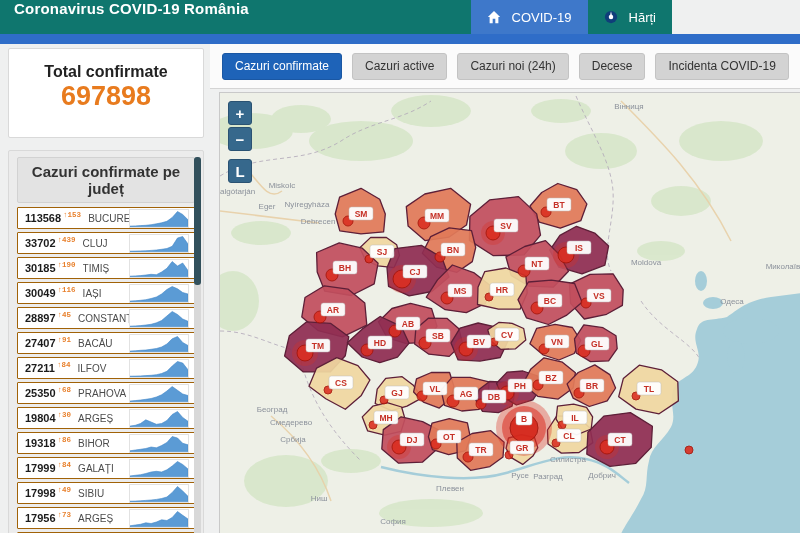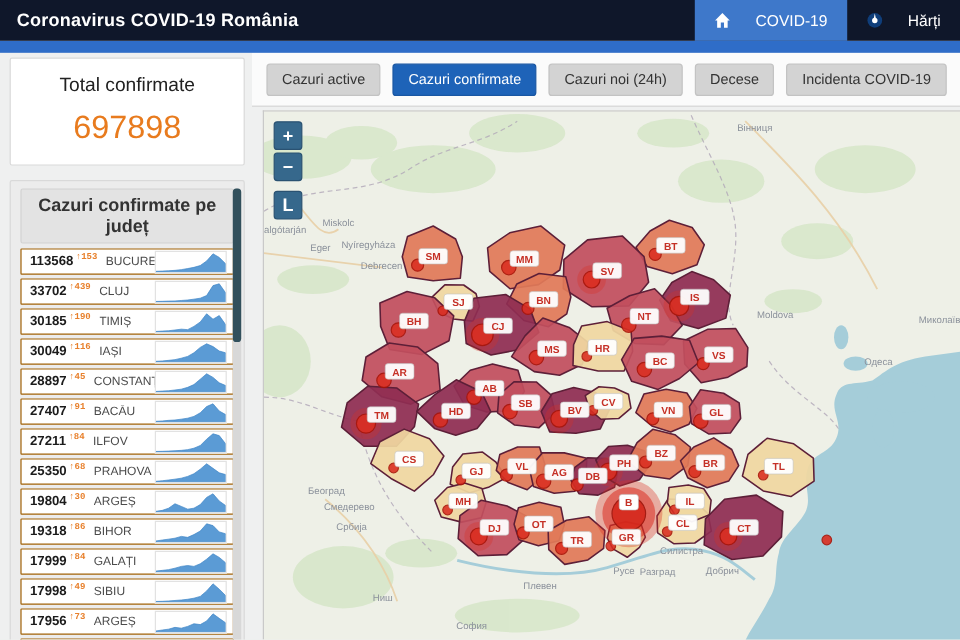--- a/index.html
+++ b/index.html
@@ -1,34 +1,34 @@
 <!DOCTYPE html>
 <html><head>
 <meta charset="utf-8">
 <style>
   * { margin:0; padding:0; box-sizing:border-box; }
   html,body { width:800px; height:533px; overflow:hidden; background:#eff0f0;
               font-family:"Liberation Sans", sans-serif; }
   body { position:relative; }
 
   
-  .hdr { position:absolute; left:0; top:0; width:800px; height:34px; background:#0f172a;
-         display:flex; align-items:center; color:#fff; z-index:30; }
+  .hdr { position:absolute; left:0; top:0; width:672px; height:34px; background:#0f766e;
+         display:flex; color:#fff; z-index:30; }
   .hdr-band { position:absolute; left:0; top:34px; width:800px; height:10px; background:#2f6dc8; z-index:29; }
   .hdr-title { font-size:15px; font-weight:bold; padding-left:14px; flex:1; letter-spacing:.2px; }
   .hdr-nav { display:flex; height:34px; }
-  .nav-item { display:flex; align-items:center; gap:21px; padding:16px 16px; font-size:13px; cursor:pointer; }
+  .nav-item { display:flex; align-items:center; gap:11px; padding:16px 16px; font-size:13px; cursor:pointer; }
   .nav-item.active { background:#3e78ca; }
   .nav-ic { width:14px; height:14px; display:inline-block; }
 
   
   .card { position:absolute; background:#fff; border:1px solid #d9d9d9; border-radius:2px; }
   .card-total { left:8px; top:48px; width:196px; height:90px; text-align:center; }
-  .total-title { font-size:16px; font-weight:normal; color:#222; margin-top:14px; }
-  .total-value { font-size:27px; font-weight:normal; color:#e87b1e; margin-top:10px; }
+  .total-title { font-size:16px; font-weight:bold; color:#222; margin-top:14px; }
+  .total-value { font-size:27px; font-weight:bold; color:#e87b1e; }
 
   .card-list { left:8px; top:150px; width:196px; height:420px; background:#ececec; overflow:hidden; }
   .list-hdr { margin:6px 8px 4px 8px; background:#e3e3e3; border:1px solid #d2d2d2; border-radius:2px;
               font-size:15px; font-weight:bold; color:#333; text-align:center; padding:5px 0; }
   .rows {}
   .row { background:#fff; margin:0 8px 3px 8px; border:1px solid #a16207; border-radius:1px;
          display:flex; align-items:center; padding:1px 5px 1px 7px; height:22px; cursor:pointer; }
   .row-val { font-size:11px; font-weight:bold; color:#1b1b1b; }
   .row-delta { font-size:7.5px; font-weight:bold; color:#e8802c; vertical-align:super; margin:0 7px 6px 2px;font-family:Liberation Mono, monospace; }
   .row-name { font-size:10px; color:#4b4b4b; flex:1; white-space:nowrap; overflow:hidden; }
@@ -200,22 +200,22 @@
             <polygon points="0,16.5 0.0,14.3 5.3,11.3 10.5,12.8 15.8,14.3 21.1,13.5 26.4,12.0 31.6,9.8 36.9,7.5 42.2,1.5 47.5,3.8 52.7,6.0 58.0,8.3 58,16.5" fill="#5b9bd5" stroke="#4187c7" stroke-width="0.6"></polygon>
           </svg></span>
       </div>
     </div>
   <div class="scroll-track">
     <div class="scroll-thumb"></div>
   </div>
 </div>
 
 <div class="tabsbar" id="tabs">
+    <button class="tab active">Cazuri confirmate</button>
     <button class="tab">Cazuri active</button>
-    <button class="tab active">Cazuri confirmate</button>
     <button class="tab">Cazuri noi (24h)</button>
     <button class="tab">Decese</button>
     <button class="tab">Incidenta COVID-19</button>
   </div>
 
 <div class="map">
   <svg id="mapsvg" width="581" height="441" viewBox="219 92 581 441" xmlns="http://www.w3.org/2000/svg">
 
     <rect x="219" y="92" width="581" height="441" fill="#eef0e7"></rect>
 

